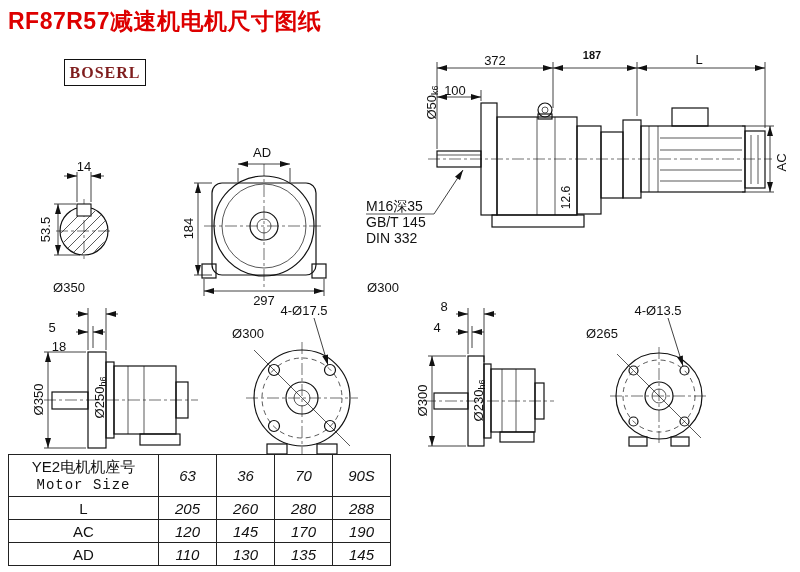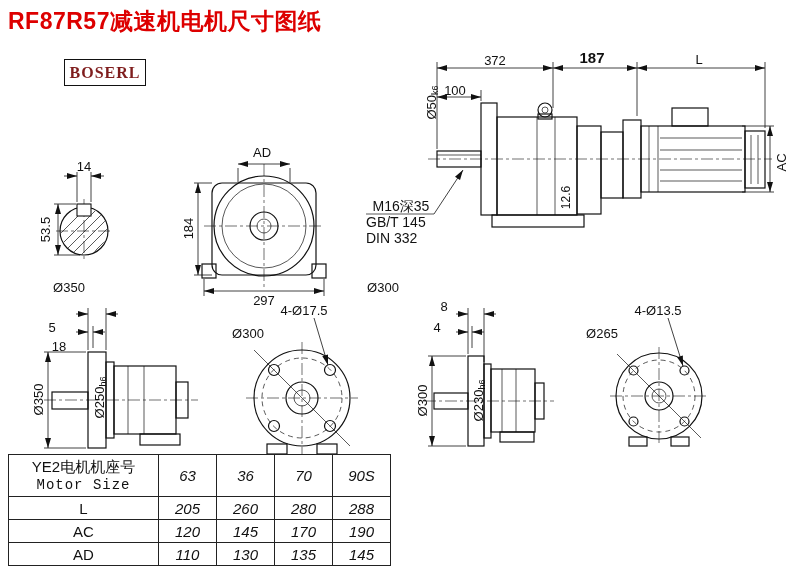--- a/index.html
+++ b/index.html
@@ -14,21 +14,21 @@
 
   svg.draw { position:absolute; left:0; top:0; }
   .ol    { fill:none; stroke:#111; stroke-width:1.2; }
   .thin  { fill:none; stroke:#111; stroke-width:0.7; }
   .ext, .dim { fill:none; stroke:#111; stroke-width:0.8; }
   .cl    { fill:none; stroke:#111; stroke-width:0.6; stroke-dasharray:12 3 3 3; }
   .dashc { fill:none; stroke:#111; stroke-width:0.7; stroke-dasharray:5 4; }
   .hatch line { stroke:#111; stroke-width:0.7; }
 
   .lbl { position:absolute; font-size:13px; color:#111; text-align:center; white-space:nowrap; line-height:1; }
-  .lbl.big { font-size:15px; font-weight:bold; }
+  .lbl.big { font-size:11px; font-weight:bold; }
   .lbl.note { text-align:left; font-size:14px; }
   .rot { transform:rotate(-90deg); height:13px; }
   .sub { font-size:9px; vertical-align:-2px; }
 
   table.size { position:absolute; left:8px; top:454px; border-collapse:collapse; background:#fff; }
   table.size td { border:1px solid #222; text-align:center; font-size:15px; vertical-align:middle; height:23px; padding:0 2px; }
   td.c0 { width:150px; } td.cn { width:58px;font-style:italic; }
   tr.hdr td { height:42px; }
   .hdr2 { font-family:"Liberation Mono","DejaVu Sans Mono",monospace; font-size:14px; letter-spacing:1px; }
 </style>
@@ -219,21 +219,21 @@
   </svg>
 
   <div class="lbl" style="left:477px;top:54px;width:36px;">372</div>
   <div class="lbl big" style="left:571px;top:50px;width:42px;">187</div>
   <div class="lbl" style="left:690px;top:53px;width:18px;">L</div>
   <div class="lbl" style="left:438px;top:84px;width:34px;">100</div>
   <div class="lbl rot" style="left:407px;top:96px;width:48px;">
     <span>Ø50</span><span class="sub">k6</span>
   </div>
   <div class="lbl rot" style="left:768px;top:156px;width:26px;">AC</div>
-  <div class="lbl note" style="left:366px;top:199px;width:70px;text-align:center;">M16深35</div>
+  <div class="lbl note" style="left:366px;top:199px;width:70px;">M16深35</div>
   <div class="lbl note" style="left:366px;top:215px;width:70px;">GB/T 145</div>
   <div class="lbl note" style="left:366px;top:231px;width:70px;">DIN 332</div>
   <div class="lbl rot" style="left:549px;top:191px;width:34px;font-size:12px;">12.6</div>
 
   <div class="lbl" style="left:70px;top:160px;width:28px;text-align:center;">14</div>
   <div class="lbl rot" style="left:26px;top:223px;width:38px;">53.5</div>
   <div class="lbl" style="left:46px;top:281px;width:46px;">Ø350</div>
 
   <div class="lbl" style="left:246px;top:146px;width:32px;">AD</div>
   <div class="lbl rot" style="left:172px;top:222px;width:32px;">184</div>

